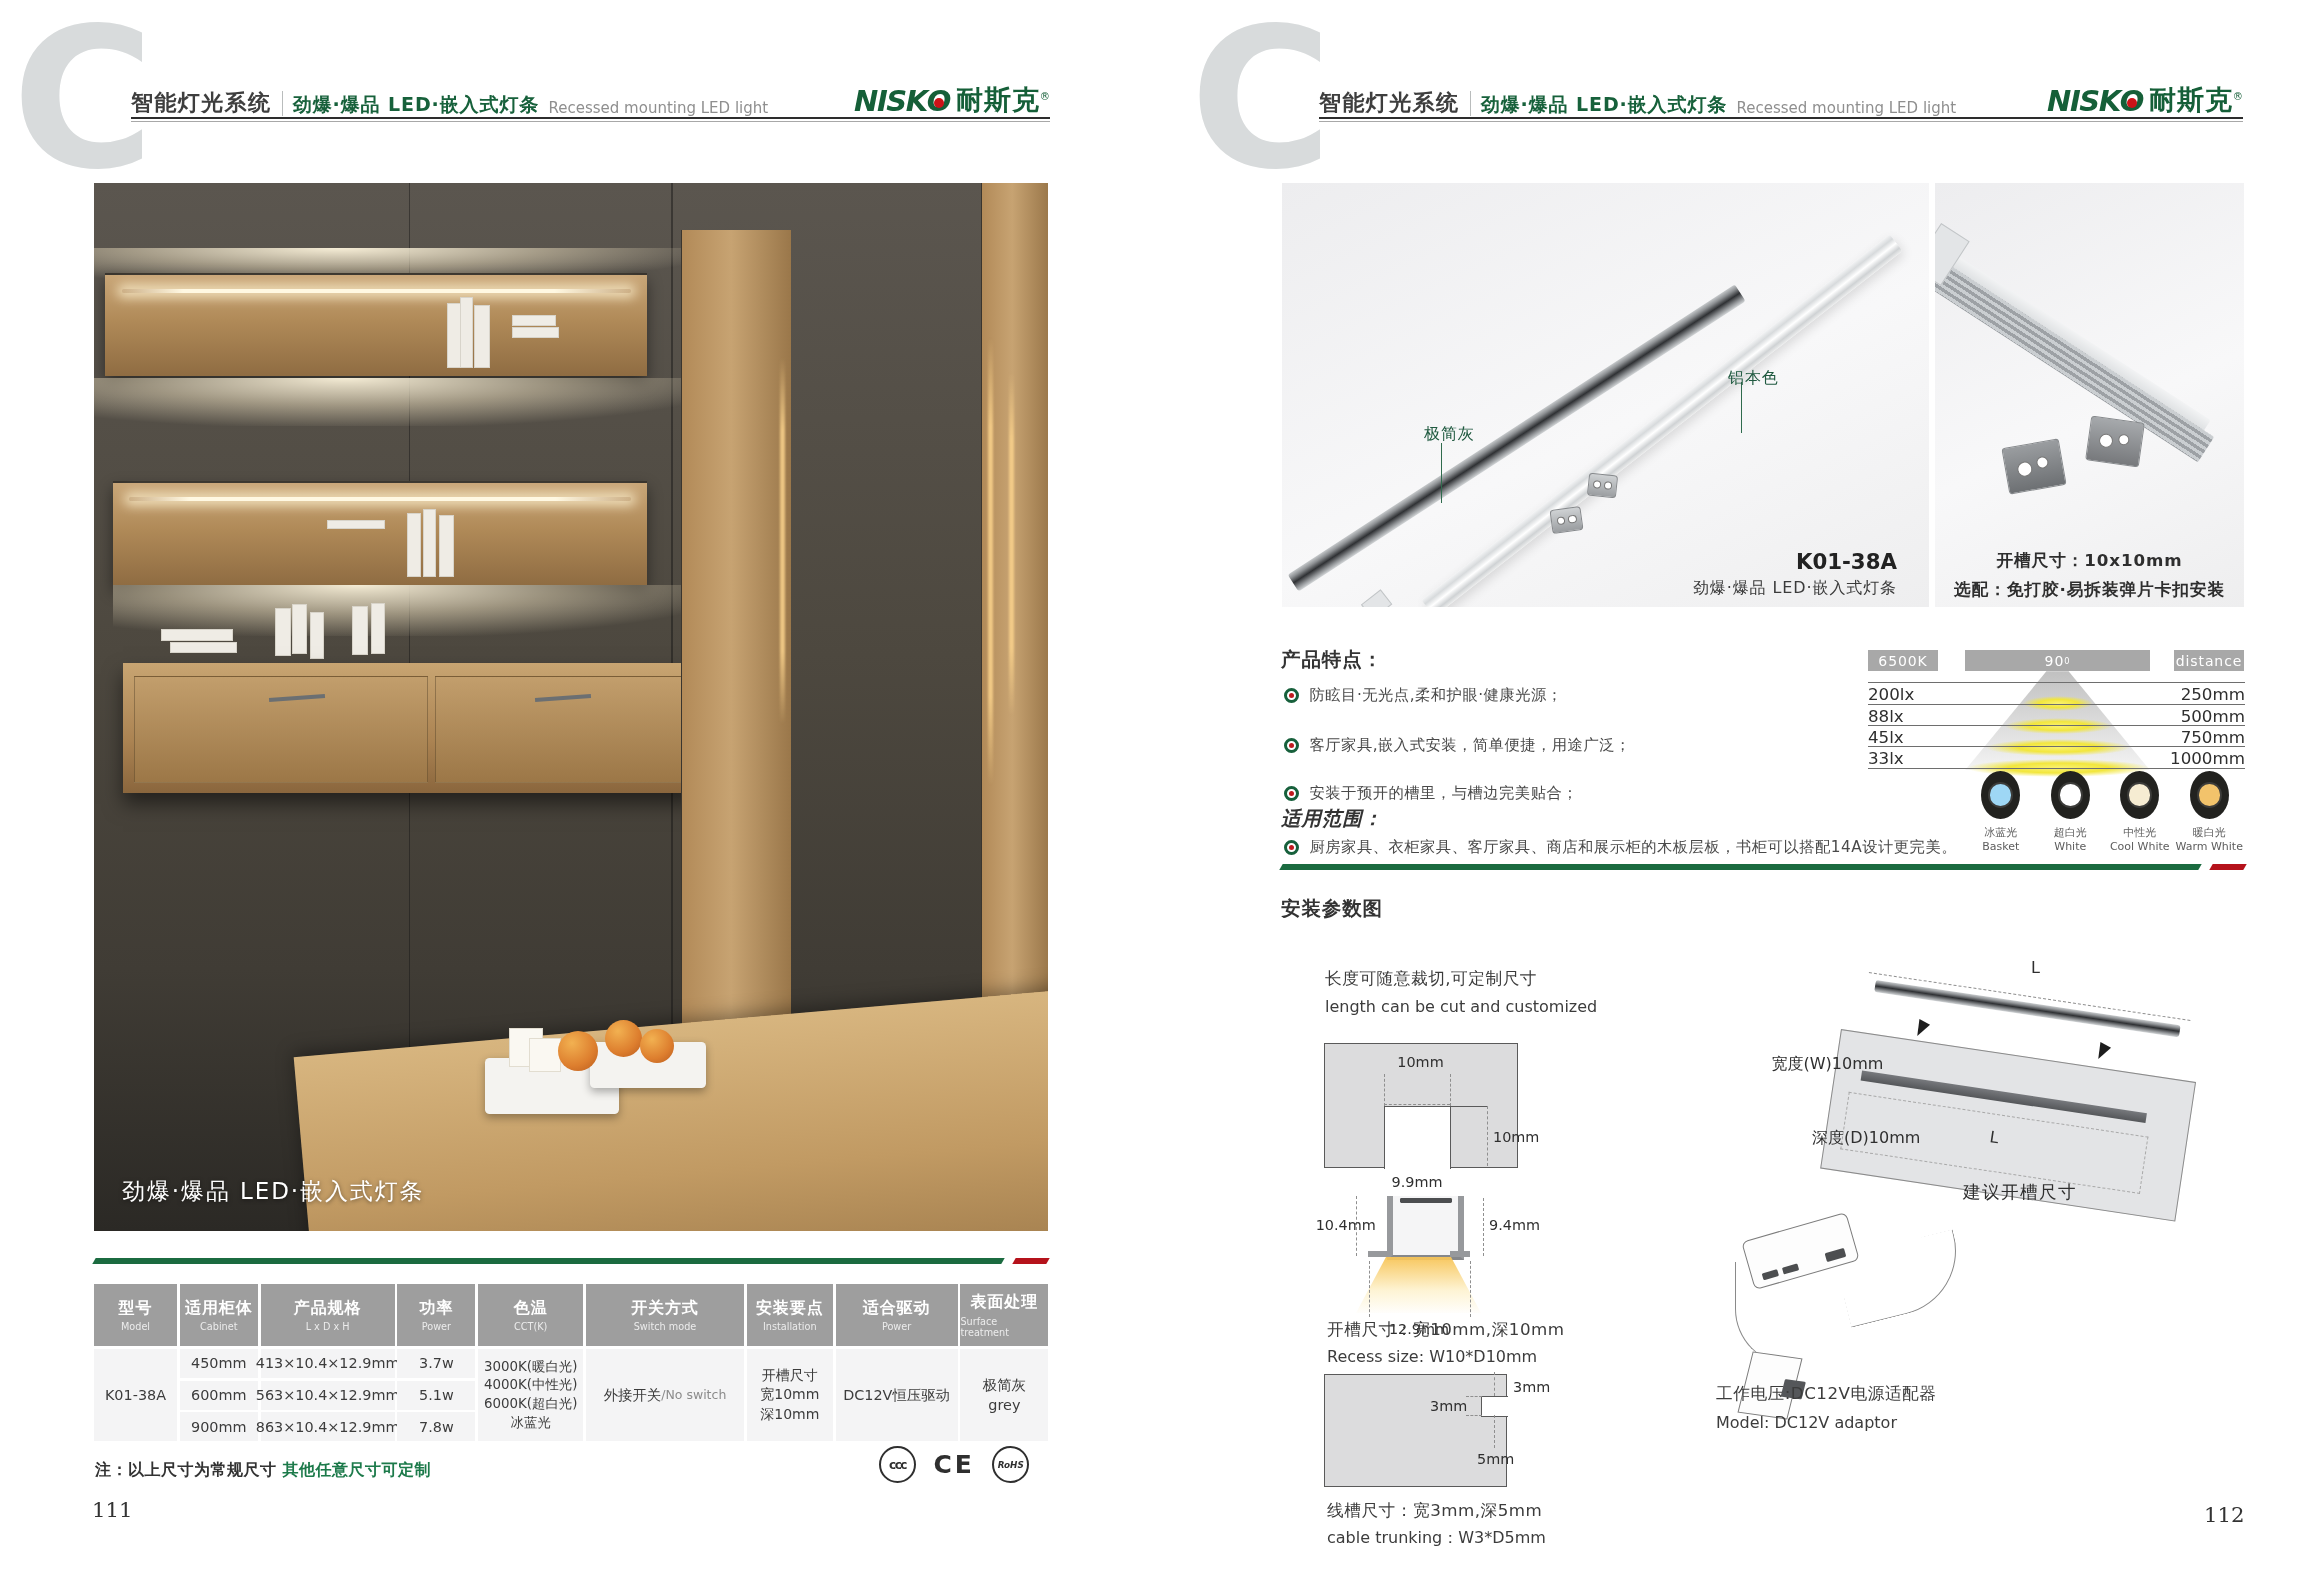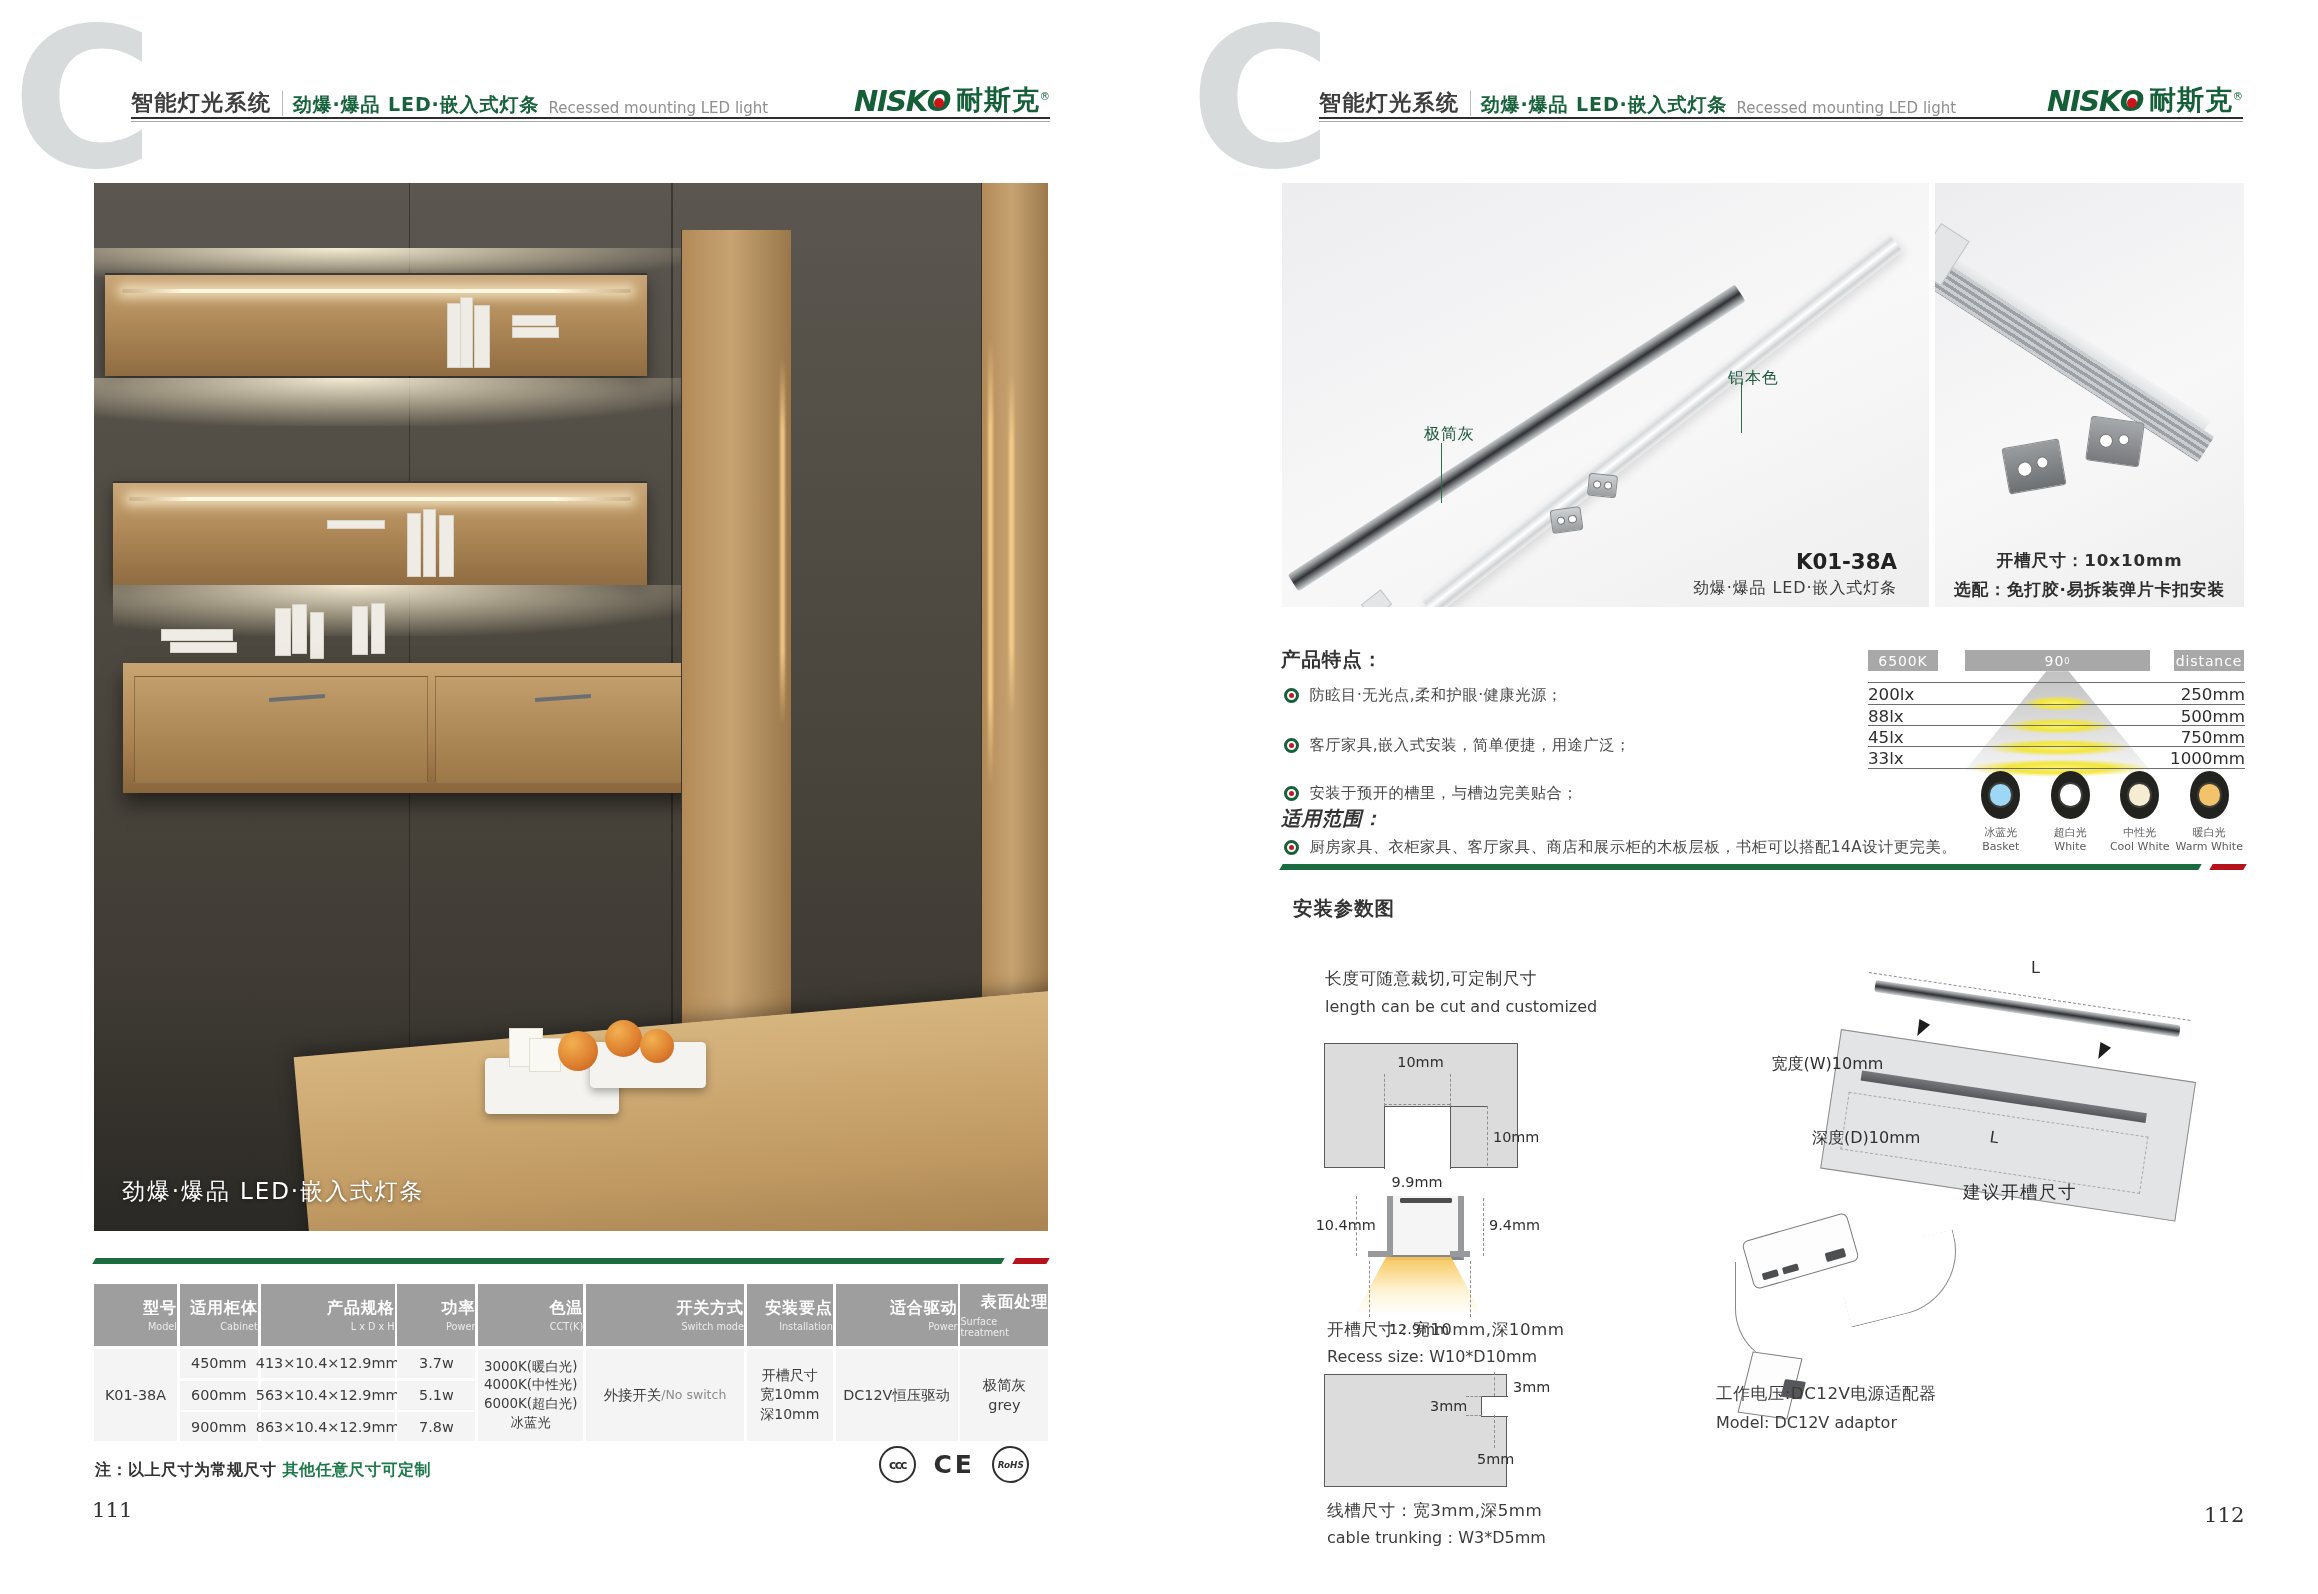--- a/index.html
+++ b/index.html
@@ -44,21 +44,21 @@
   .tabletop{position:absolute;background:linear-gradient(180deg,#d7b57f 0%,#c19a63 55%,#a07c4c 100%);transform:rotate(-5deg);box-shadow:0 -4.6px 18.5px rgba(0,0,0,.35);}
   .plate{position:absolute;background:#f4f3f0;border-radius:4.6px;box-shadow:0 3.7px 8.3px rgba(0,0,0,.3);}
   .fruit{position:absolute;border-radius:50%;background:radial-gradient(circle at 35% 30%,#f2b151,#dd7e2e 60%,#b85a1d);}
   .cheese{position:absolute;background:#faf8f2;border:0.9px solid #e2ddd0;}
   #photo-caption{position:absolute;left:28px;top:993px;color:#ffffff;font-size:23px;letter-spacing:1.9px;text-shadow:0 0.9px 4.6px rgba(0,0,0,.5);}
 
   
   #spec-table{position:absolute;left:94px;top:1284px;width:954px;display:grid;
               grid-template-columns:83px 78px 134px 78px 105px 158px 86px 122px 88px;
               grid-template-rows:62px 29px 29px 29px;gap:2.8px;}
-  .th{background:#9e9e9e;color:#fff;display:flex;flex-direction:column;align-items:flex-end;justify-content:center;grid-row:1;}
+  .th{background:#9e9e9e;color:#fff;display:flex;flex-direction:column;align-items:center;justify-content:center;grid-row:1;}
   .th .cjk{font-size:16px;font-weight:bold;letter-spacing:0.9px;}
   .th .en{font-size:9.7px;color:#ececec;margin-top:2.8px;}
   .td{background:#f4f4f5;display:flex;flex-direction:column;align-items:center;justify-content:center;font-size:14.4px;color:#3c3c3c;text-align:center;line-height:1.4;}
   .span-rows{grid-row:2/5;}
   .muted{color:#8b8b8b;font-size:12.5px;}
 
   #note{position:absolute;left:95px;top:1460px;font-size:16px;font-weight:bold;color:#323232;letter-spacing:0.5px;}
   #note .hl{color:#1c7a4a;}
   #certs{position:absolute;left:879px;top:1446px;display:flex;align-items:center;gap:17.6px;}
   .cert-circle{width:33px;height:33px;border:2.3px solid #2f2f2f;border-radius:50%;display:flex;align-items:center;justify-content:center;font-weight:bold;color:#2f2f2f;}
@@ -473,21 +473,21 @@
         <span class="dot"></span>
       </span>
     <span class="bullet-text">厨房家具、衣柜家具、客厅家具、商店和展示柜的木板层板，书柜可以搭配14A设计更完美。</span>
   </div>
 
   <div class="stripebar" style="left:1281px;top:864px;width:964px;">
     <div class="green"></div>
     <div class="red"></div>
   </div>
 
-  <div class="sec-title" style="left:1281px;top:895px;margin-left:12px;">安装参数图</div>
+  <div class="sec-title" style="left:1281px;top:895px;">安装参数图</div>
   <div class="ins-note" style="left:1325px;top:967px;">长度可随意裁切,可定制尺寸</div>
   <div class="ins-note-en" style="left:1325px;top:997px;">length can be cut and customized</div>
 
   <div class="abs" style="left:1324px;top:1043px;width:260px;height:357px;">
     <div class="boardgray" style="left:0;top:0;width:192px;height:123px;"></div>
     <div class="whitecut" style="left:60px;top:63px;width:65px;height:62px;"></div>
     <div class="dim" style="left:64px;top:11px;width:65px;text-align:center;">10mm</div>
     <div class="dash-v" style="left:60px;top:31px;height:32px;"></div>
     <div class="dash-v" style="left:126px;top:31px;height:32px;"></div>
     <div class="dash-h" style="left:60px;top:61px;width:66px;"></div>

